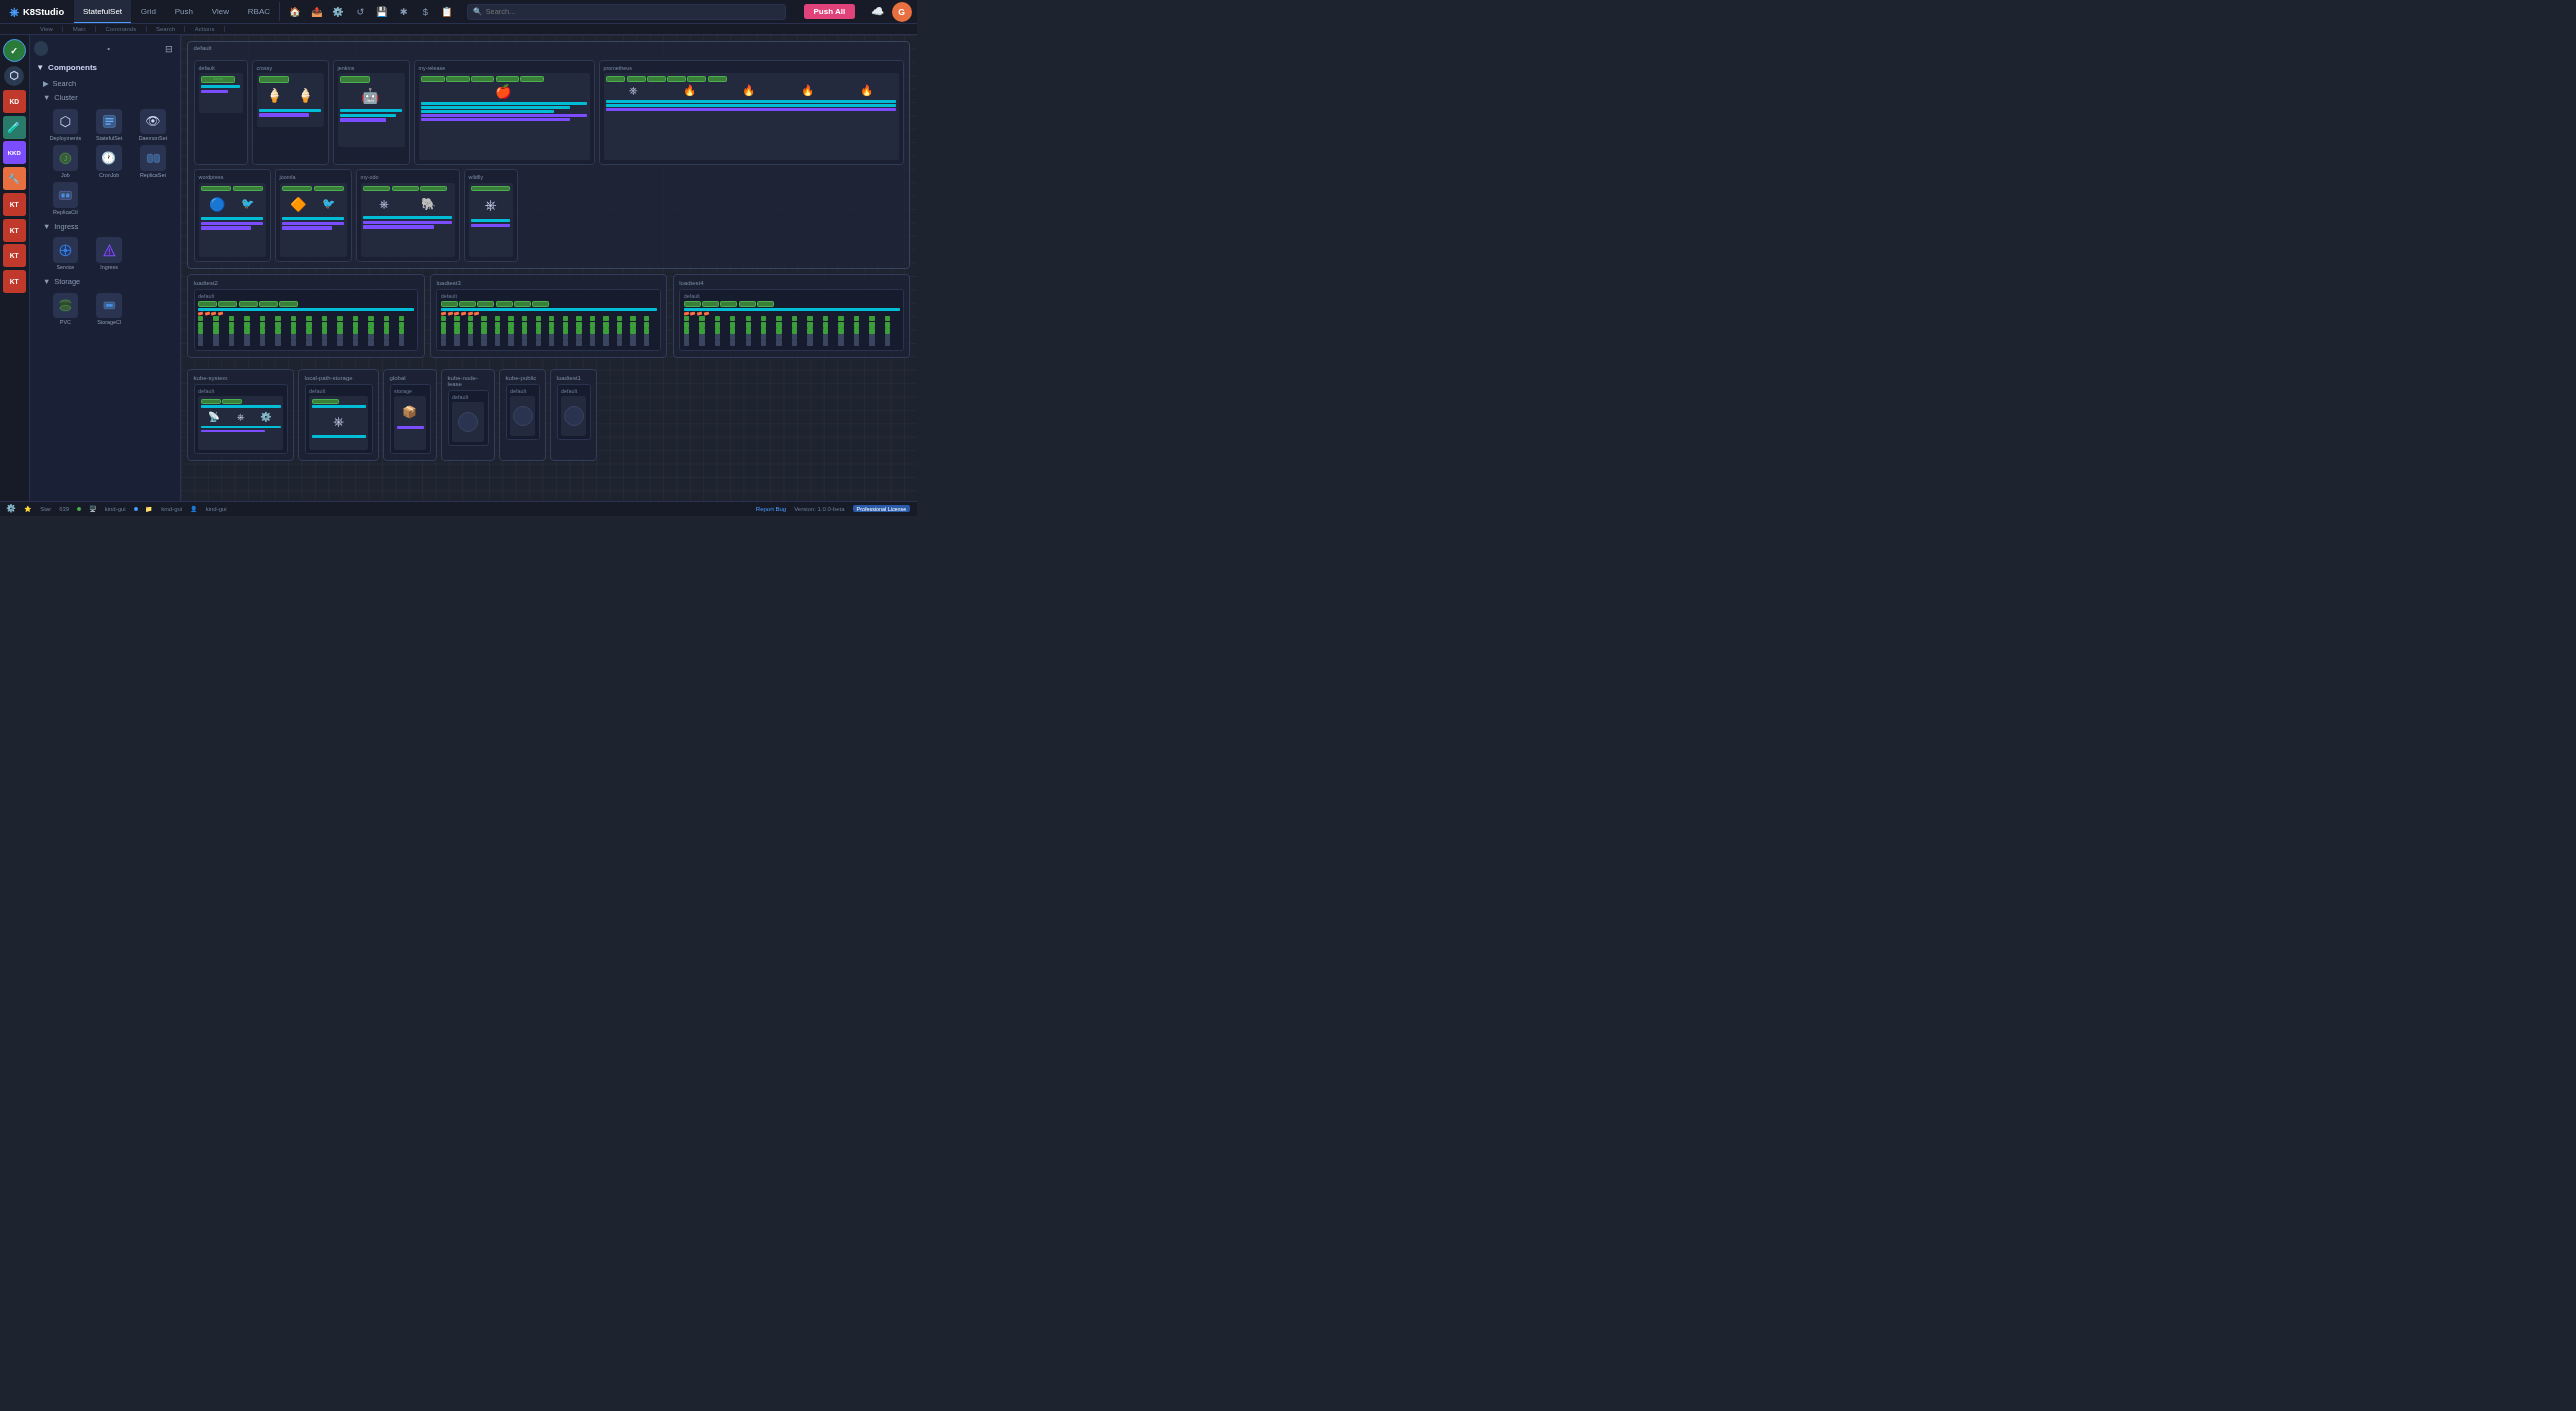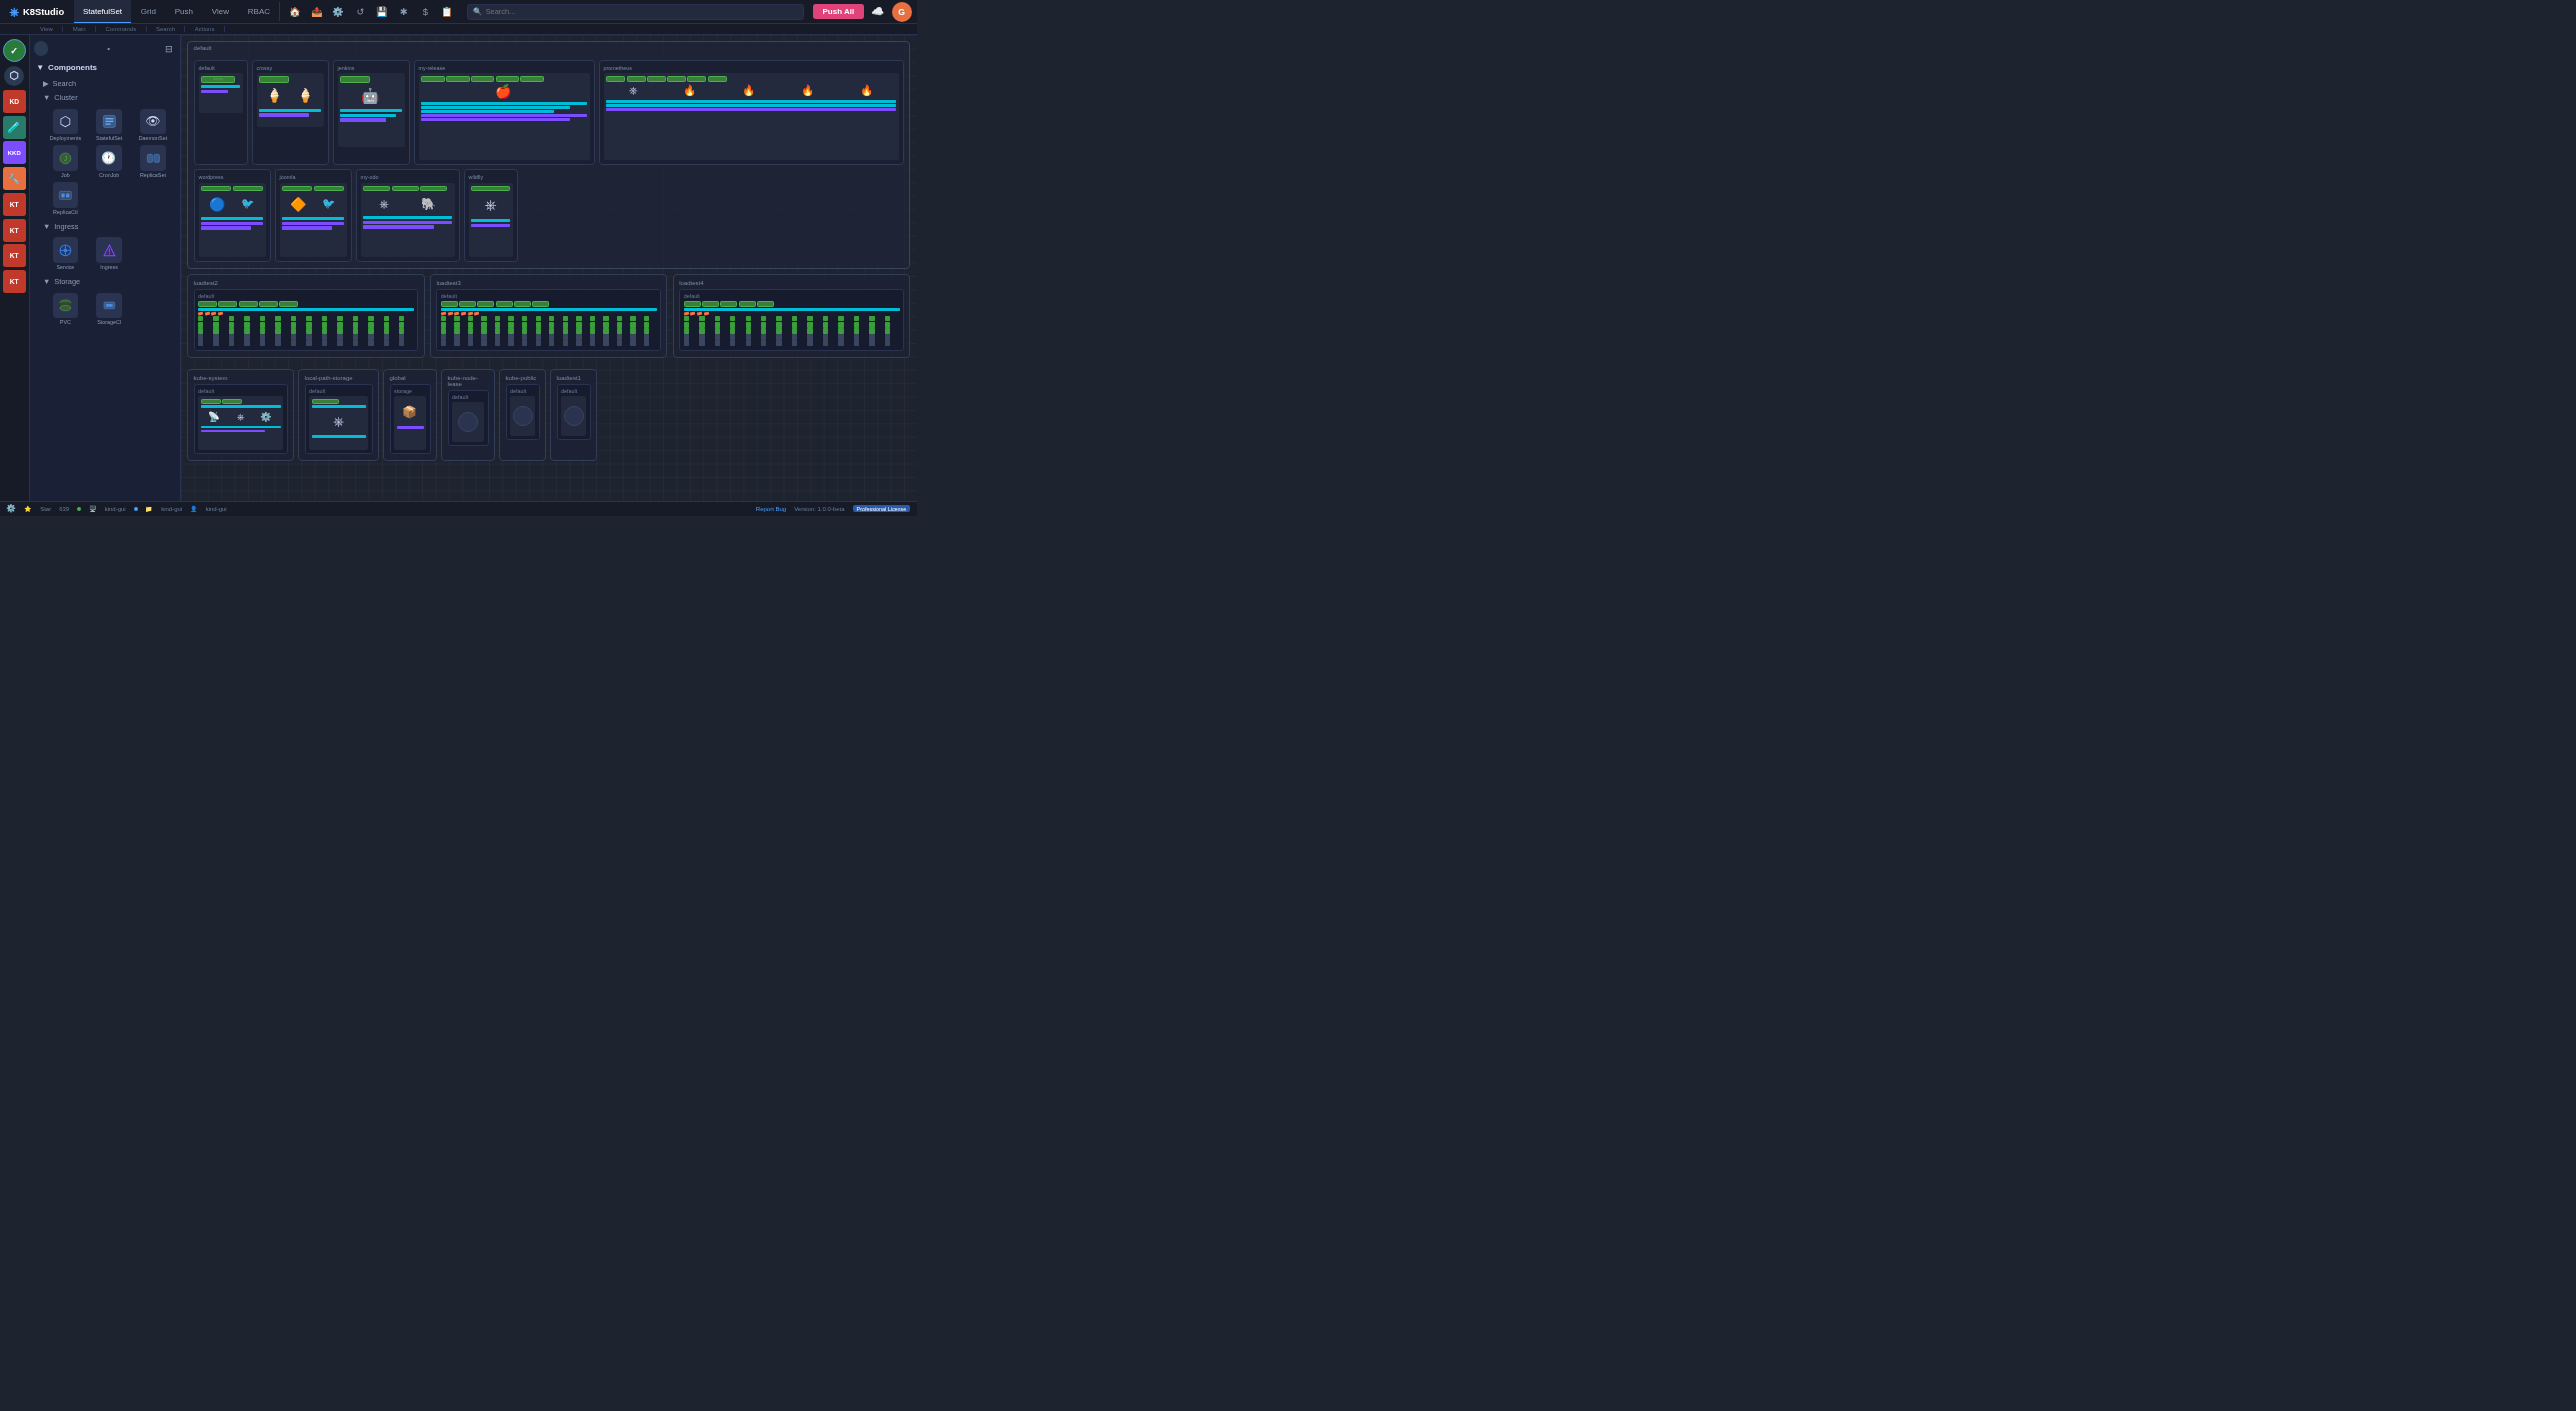--- a/index.html
+++ b/index.html
@@ -60,21 +60,21 @@
 
     .push-btn {
       background: #e0427a;
       color: #fff;
       border: none;
       border-radius: 2.7px;
       padding: 2.7px 9.4px;
       cursor: pointer;
       font-size: 8px;
       font-weight: bold;
-      margin: 0 4px;
+      margin: 0 13px;
     }
 
     .cloud-icon-btn {
       width: 20px; height: 20px;
       display: flex; align-items: center; justify-content: center;
       color: #8a9bb5; cursor: pointer; font-size: 10.7px;
       margin-right: 4px;
     }
 
     .user-avatar {

